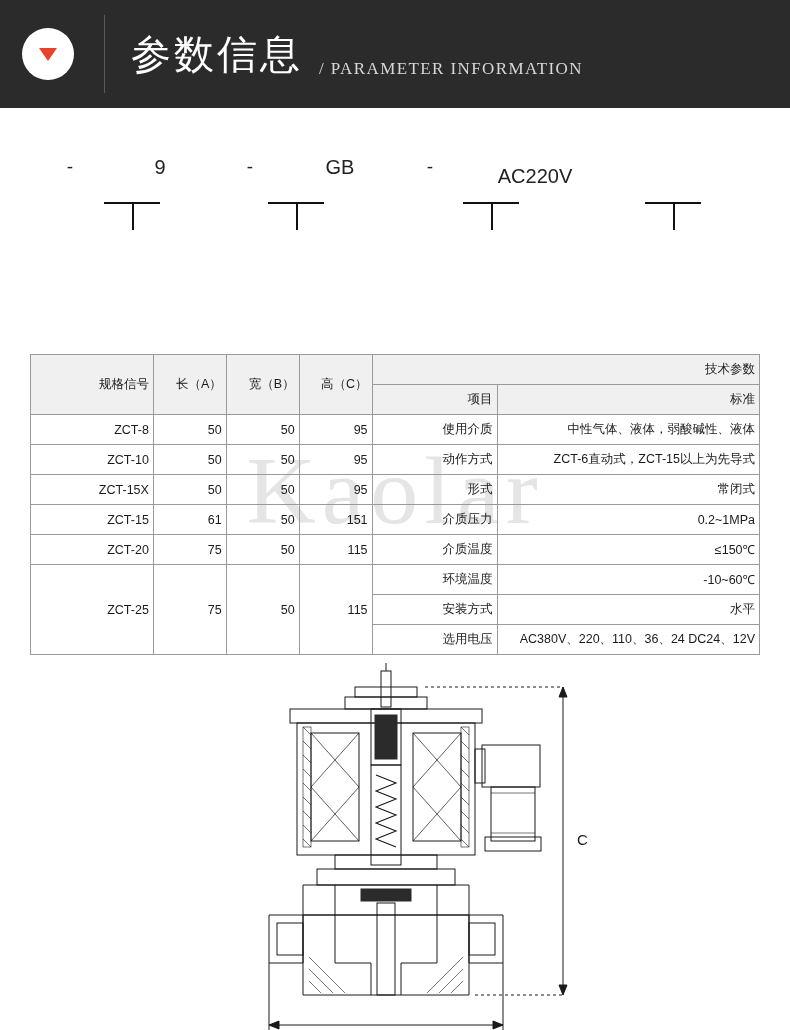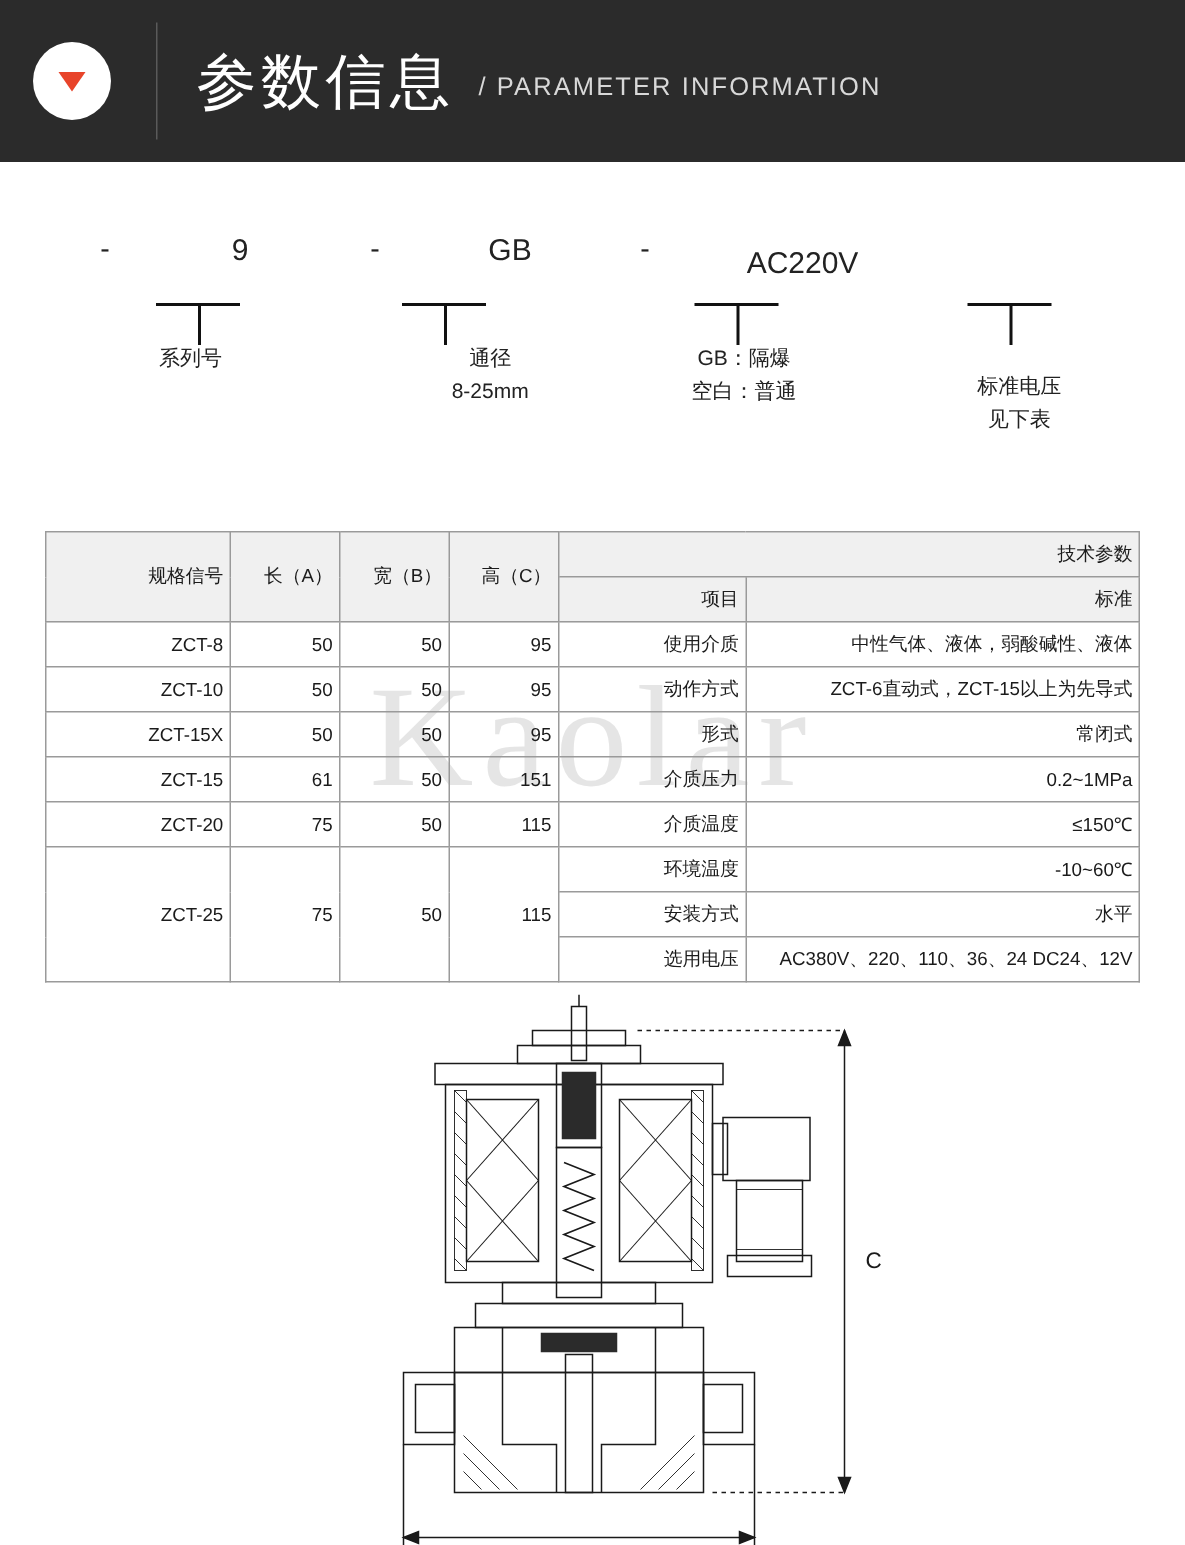--- a/index.html
+++ b/index.html
@@ -49,21 +49,21 @@
   }
   .header-title-en {
     color: #d8d8d8;
     font-size: 17px;
     letter-spacing: 1.4px;
     margin-left: 16px;
     white-space: nowrap;
     padding-bottom: 3px;
     margin-top: 11px;
   }
-  .header-row { display:flex; align-items: center; }
+  .header-row { display:flex; align-items: flex-end; font-family: Liberation Serif, serif; }
 
   
   .model-block {
     position: relative;
     height: 190px;
     margin-top: 38px;
   }
   .code-row {
     display: flex;
     align-items: center;
@@ -179,40 +179,20 @@
     <div class="code-seg seg4">AC220V</div>
   </div>
 
   <div class="leader-row">
     <div class="leader" style="left:104px;  top:14px;"></div>
     <div class="leader" style="left:268px;  top:14px;"></div>
     <div class="leader" style="left:463px;  top:14px;"></div>
     <div class="leader" style="left:645px;  top:14px;"></div>
   </div>
 
-  <div class="labels-row">
-    <div class="lbl seg1">
-      <div>系列号</div>
-    </div>
-    <div class="dash-w"></div>
-    <div class="lbl seg2">
-      <div>通径</div>
-      <div>8-25mm</div>
-    </div>
-    <div class="dash-w"></div>
-    <div class="lbl seg3">
-      <div>GB：隔爆</div>
-      <div>空白：普通</div>
-    </div>
-    <div class="dash-w"></div>
-    <div class="lbl seg4">
-      <div>标准电压</div>
-      <div>见下表</div>
-    </div>
-  </div>
 </div>
 
 <div class="watermark">Kaolar</div>
 
 <div class="table-wrap">
   <table class="spec">
     <tbody>
       <tr>
         <td class="hdr col-model" rowspan="2">规格信号</td>
         <td class="hdr col-a" rowspan="2">长（A）</td>

